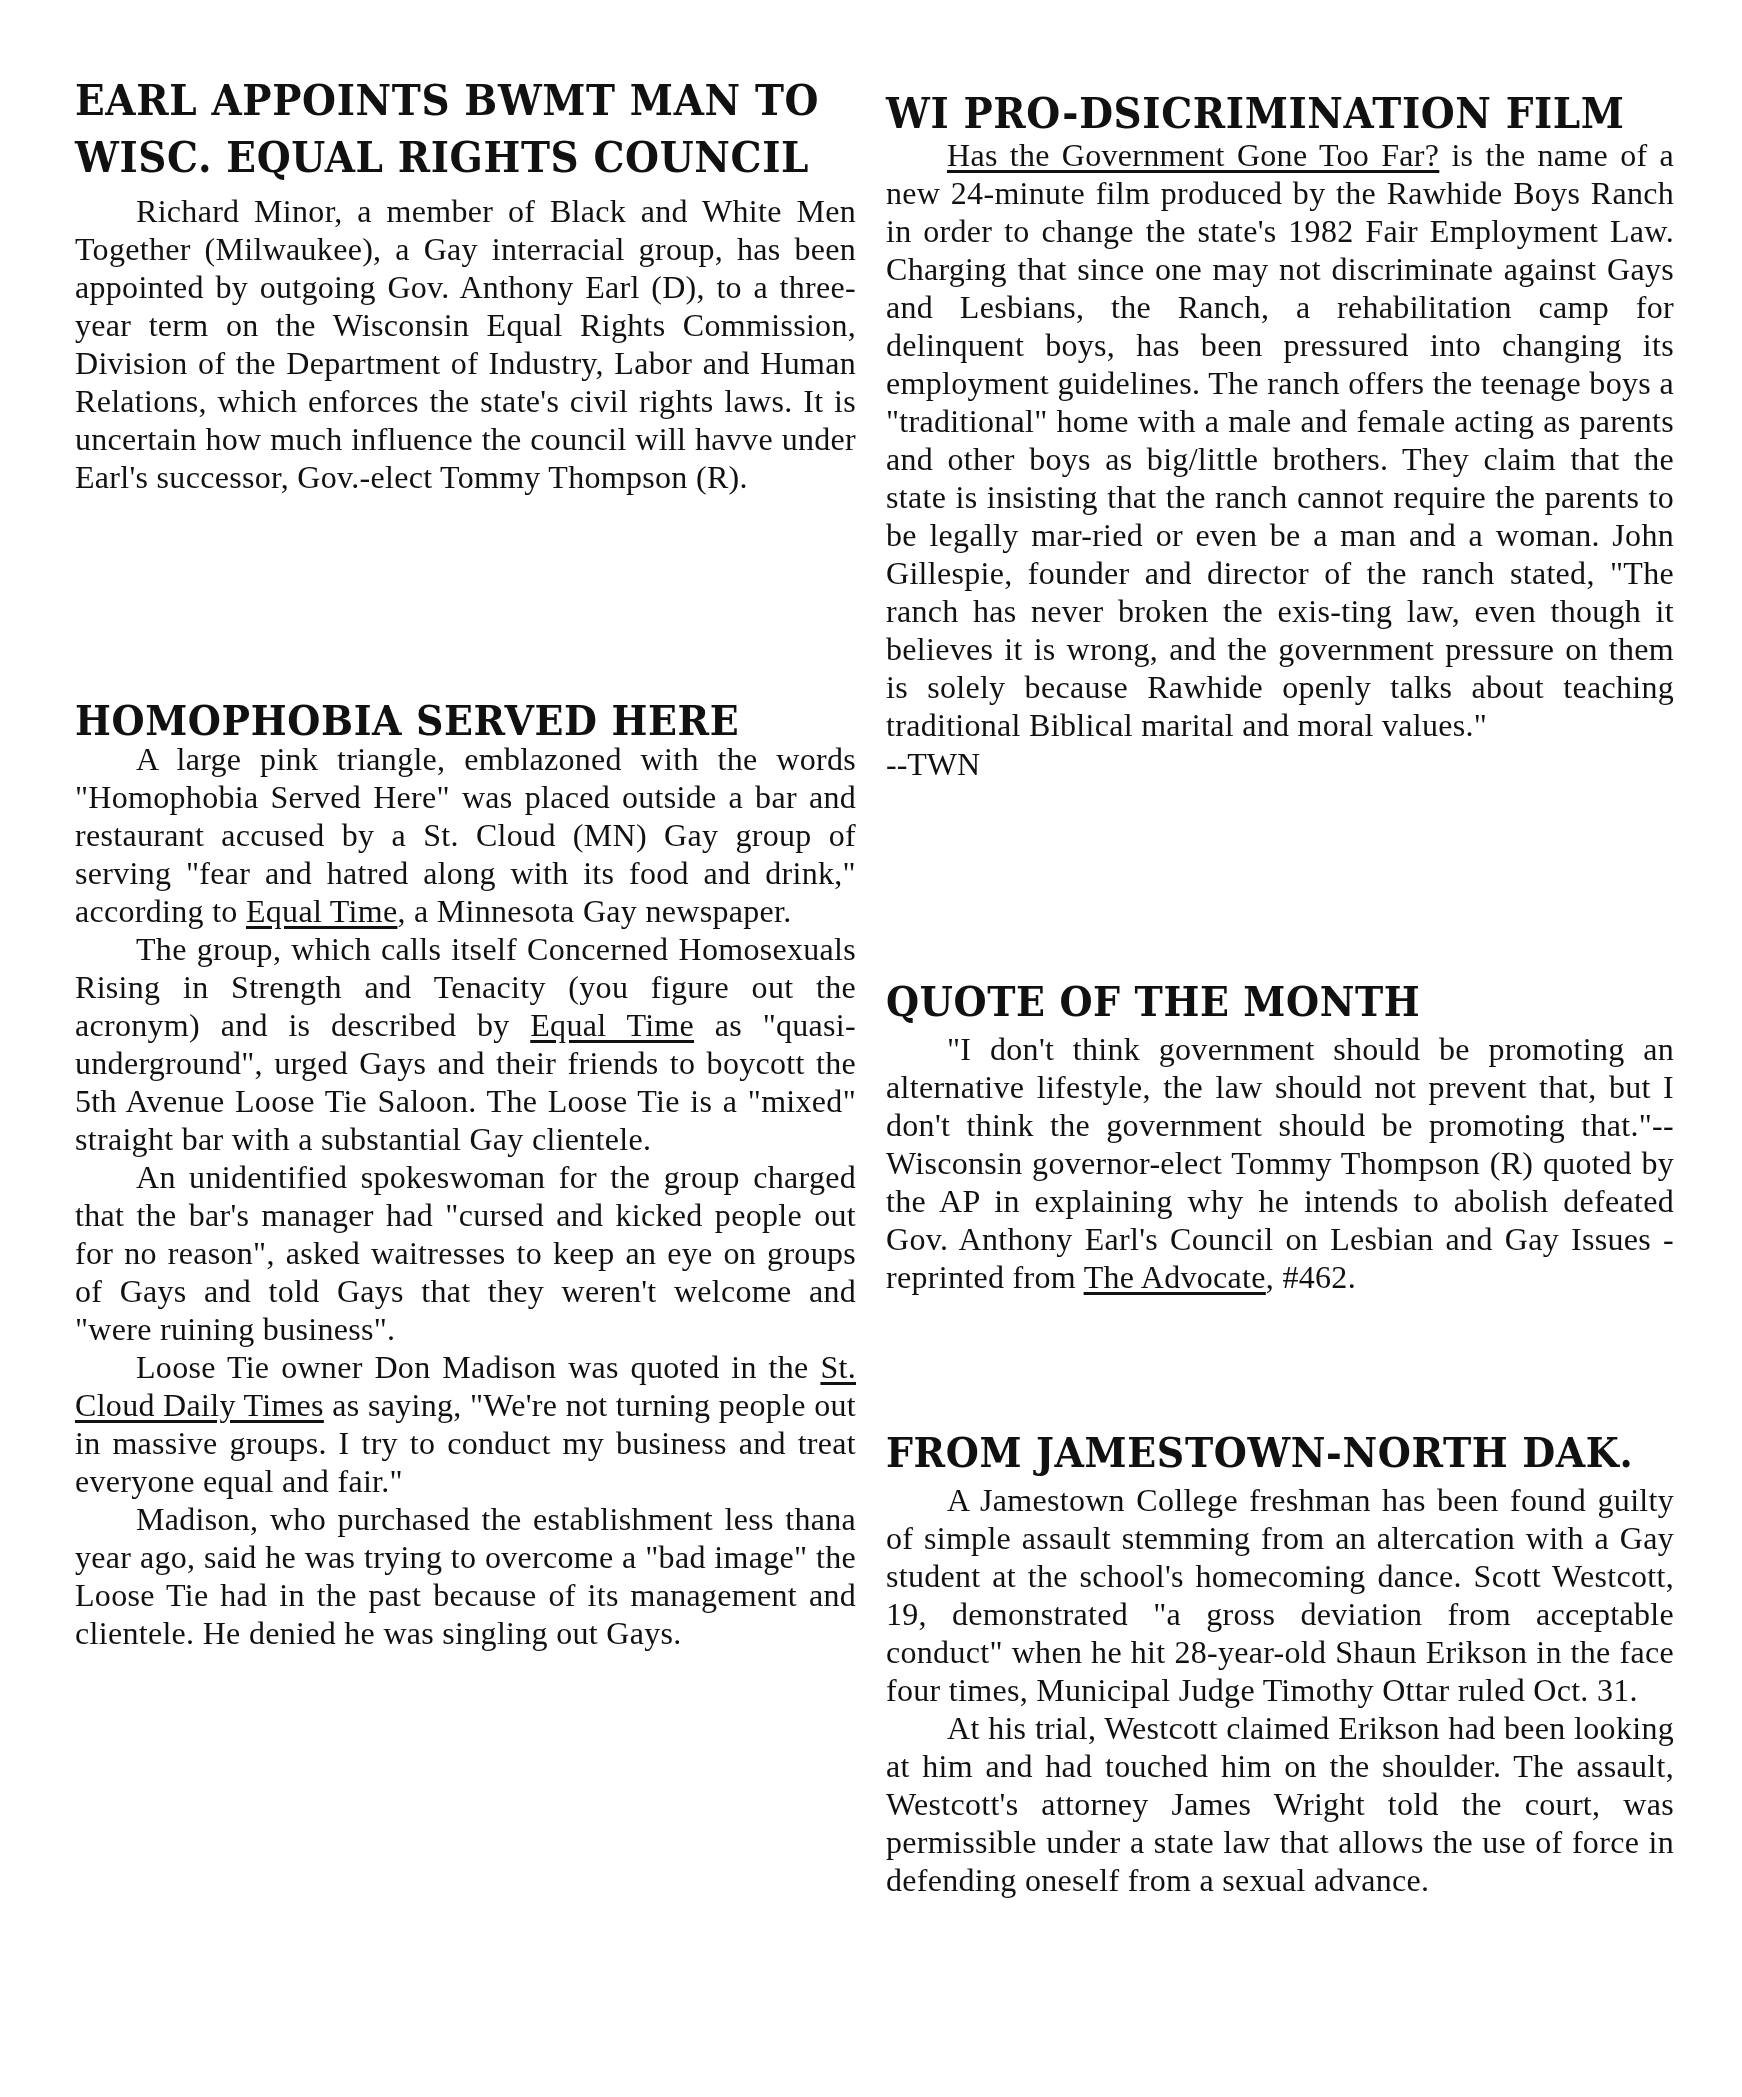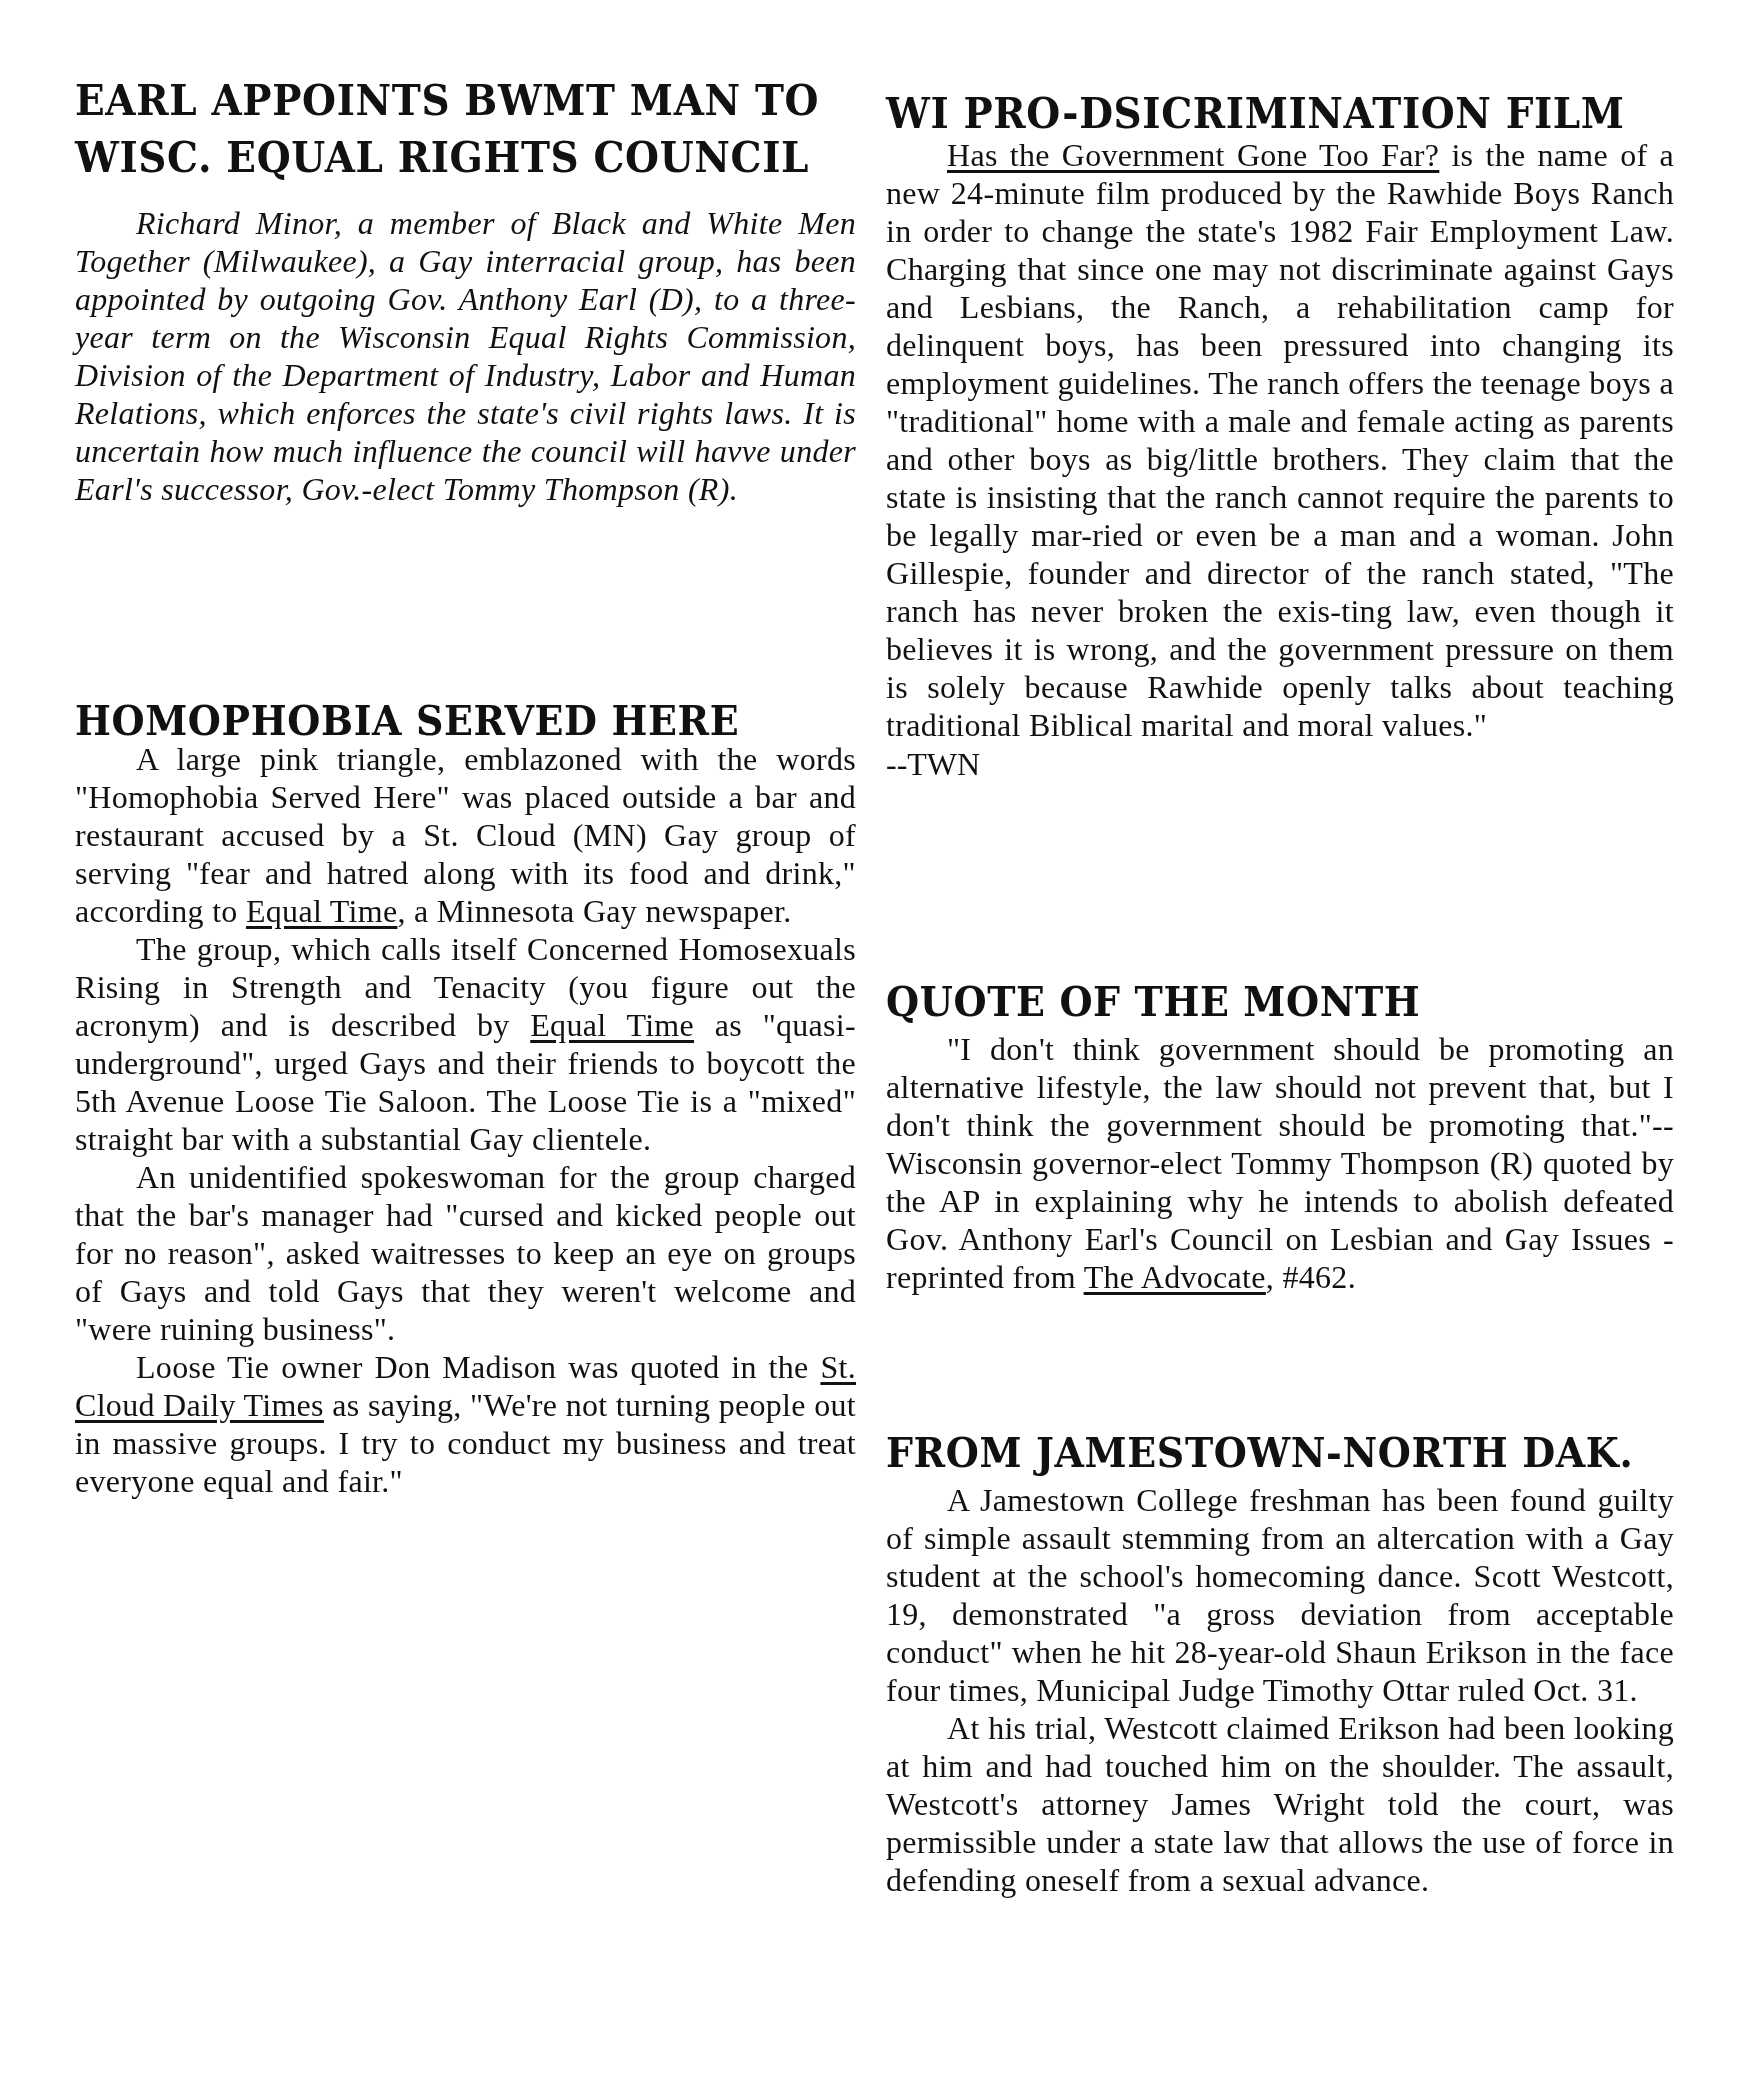--- a/index.html
+++ b/index.html
@@ -22,32 +22,33 @@
   .credit { font-family:"Liberation Serif", serif; font-size:32px; line-height:40px; margin:0; text-align:left; }
   p { margin:0; }
 </style>
 </head>
 <body>
 
 <div class="col col-left">
 
   <section style="position:absolute; top:72px; width:781px;">
     <h1 class="headline" style="font-size:39px; line-height:53px; width:792px;">EARL APPOINTS BWMT MAN TO WISC. EQUAL RIGHTS COUNCIL</h1>
-    <div style="margin-top:26px;font-style:italic;">
+    <div style="margin-top:14px;">
       <p class="body indent">Richard Minor, a member of Black and White Men Together (Milwaukee), a Gay interracial group, has been appointed by outgoing Gov. Anthony Earl (D), to a three-year term on the Wisconsin Equal Rights Commission, Division of the Department of Industry, Labor and Human Relations, which enforces the state's civil rights laws. It is uncertain how much influence the council will havve under Earl's successor, Gov.-elect Tommy Thompson (R).</p>
     </div>
   </section>
 
   <section style="position:absolute; top:698px; width:781px;">
     <h1 class="headline">HOMOPHOBIA SERVED HERE</h1>
     <div style="">
       <p class="body indent"><span>A large pink triangle, emblazoned with the words "Homophobia Served Here" was placed outside a bar and restaurant accused by a St. Cloud (MN) Gay group of serving "fear and hatred along with its food and drink," according to </span><span class="u">Equal Time</span><span>, a Minnesota Gay newspaper.</span></p>
       <p class="body indent"><span>The group, which calls itself Concerned Homosexuals Rising in Strength and Tenacity (you figure out the acronym) and is described by </span><span class="u">Equal Time</span><span> as "quasi-underground", urged Gays and their friends to boycott the 5th Avenue Loose Tie Saloon. The Loose Tie is a "mixed" straight bar with a substantial Gay clientele.</span></p>
       <p class="body indent">An unidentified spokeswoman for the group charged that the bar's manager had "cursed and kicked people out for no reason", asked waitresses to keep an eye on groups of Gays and told Gays that they weren't welcome and "were ruining business".</p>
       <p class="body indent"><span>Loose Tie owner Don Madison was quoted in the </span><span class="u">St. Cloud Daily Times</span><span> as saying, "We're not turning people out in massive groups. I try to conduct my business and treat everyone equal and fair."</span></p>
+      <p class="body indent">Madison, who purchased the establishment less thana year ago, said he was trying to overcome a "bad image" the Loose Tie had in the past because of its management and clientele. He denied he was singling out Gays.</p>
     </div>
   </section>
 </div>
 
 <div class="col col-right">
 
   <section style="position:absolute; top:49px; width:788px;margin-top:41px;">
     <h1 class="headline" style="font-size:39px;">WI PRO-DSICRIMINATION FILM</h1>
     <div style="margin-top:3.7px;">
       <p class="body indent"><span class="u">Has the Government Gone Too Far?</span><span> is the name of a new 24-minute film produced by the Rawhide Boys Ranch in order to change the state's 1982 Fair Employment Law. Charging that since one may not discriminate against Gays and Lesbians, the Ranch, a rehabilitation camp for delinquent boys, has been pressured into changing its employment guidelines. The ranch offers the teenage boys a "traditional" home with a male and female acting as parents and other boys as big/little brothers. They claim that the state is insisting that the ranch cannot require the parents to be legally mar-ried or even be a man and a woman.  John Gillespie, founder and director of the ranch stated, "The ranch has never broken the exis-ting law, even though it believes it is wrong, and the government pressure on them is solely because Rawhide openly talks about teaching traditional Biblical marital and moral values."</span></p>

